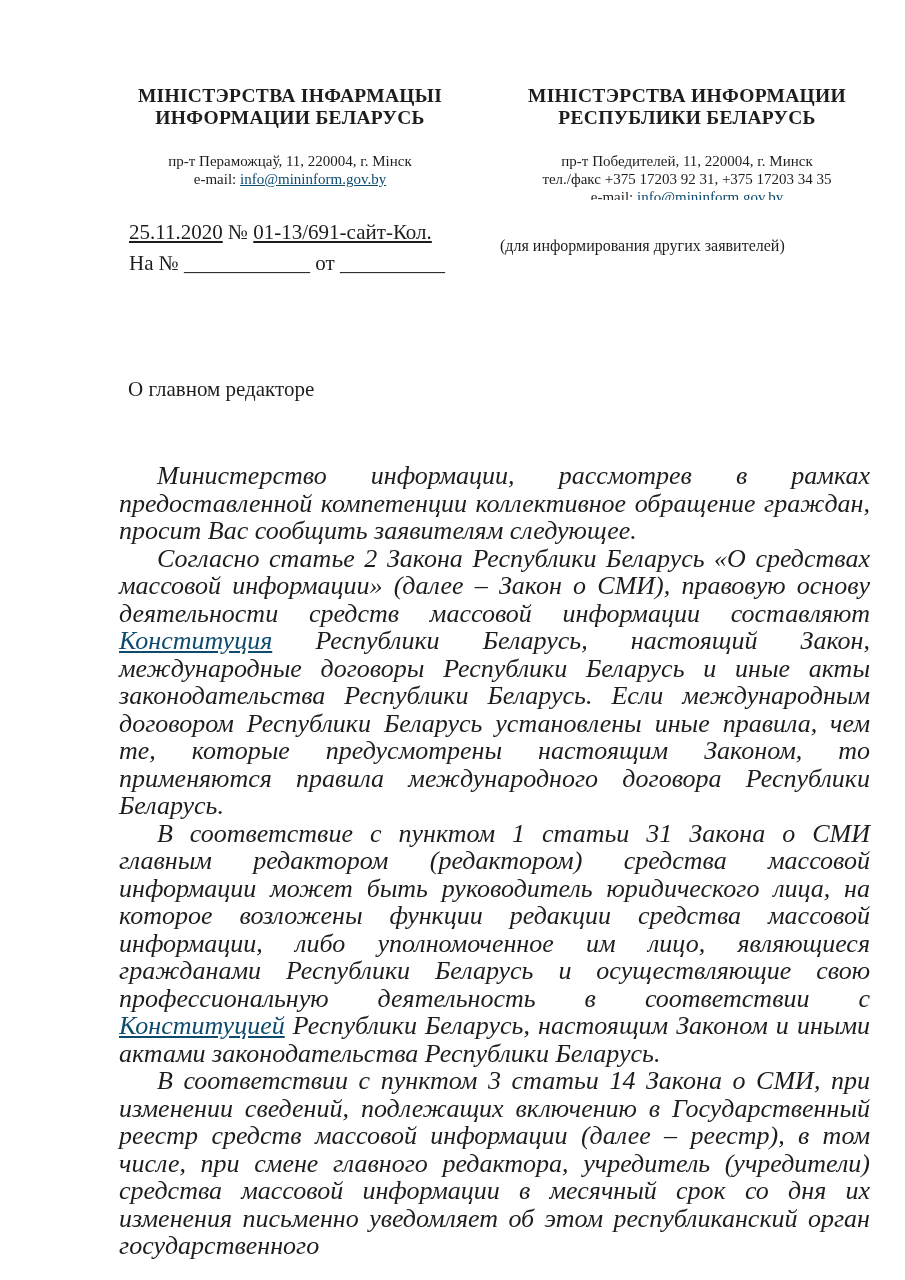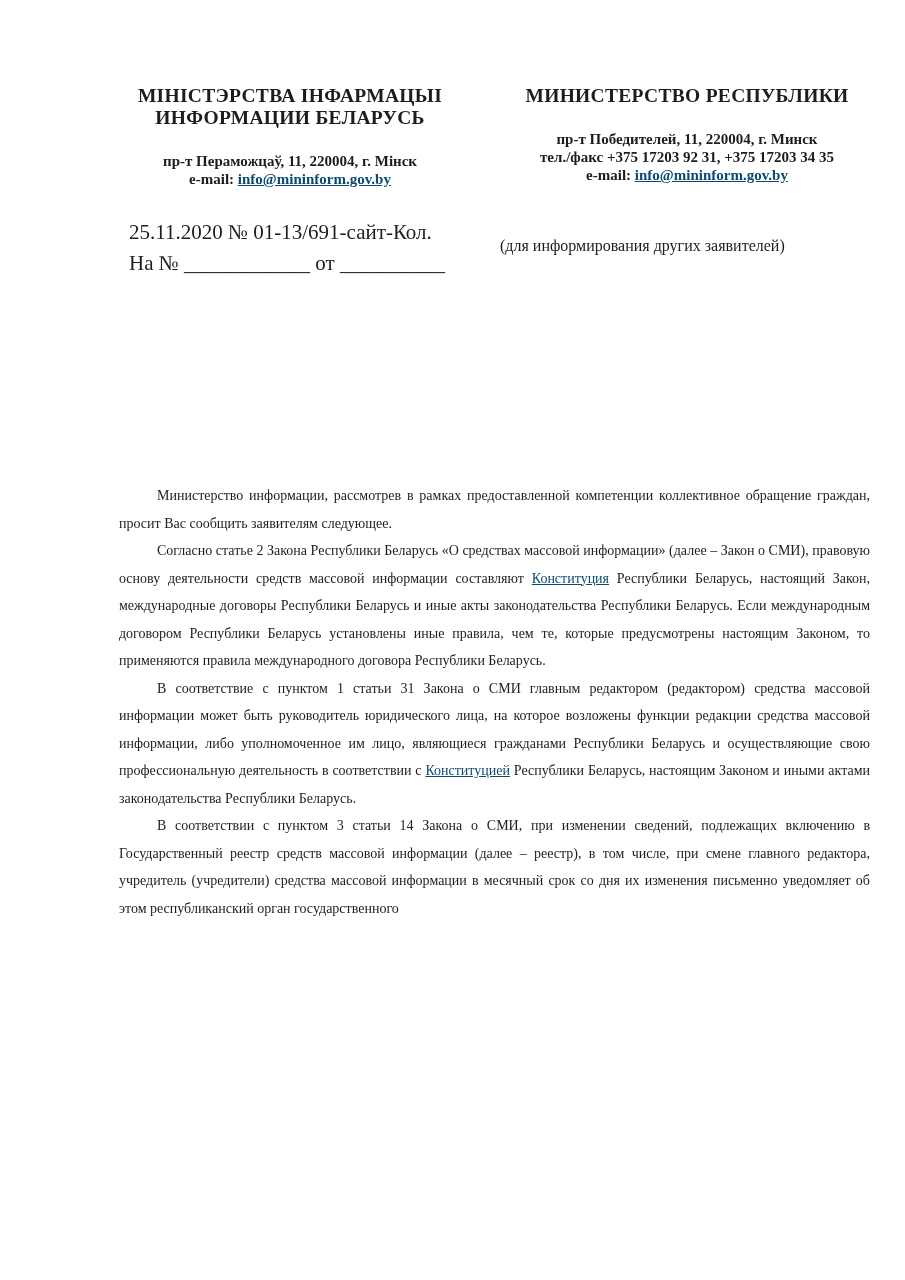--- a/index.html
+++ b/index.html
@@ -18,55 +18,56 @@
     top: 85px;
     left: 107px;
     width: 763px;
     height: 115px;
     overflow: hidden;           
     display: flex;
     justify-content: space-between;
   }
   .header-col { width: 366px; text-align: center; }
   .h-title { font-weight: bold; font-size: 19.5px; line-height: 22px; letter-spacing: 0.3px; }
-  .h-addr  { margin-top: 23px; font-size: 15px; line-height: 18px; white-space: nowrap; font-weight: bold; }
+  .h-addr  { margin-top: 23px; font-size: 15px; line-height: 18px; white-space: nowrap; }
   .doc-link { color: #0c4a6e; text-decoration: underline; cursor: pointer; }
   
   .ref-block {
     position: absolute;
     top: 217px;
     left: 129px;
     font-size: 21px;
     line-height: 31px;
     white-space: nowrap;
   }
-  .u { }
+  .u { text-decoration: underline; }
   .annotation {
     position: absolute;
     top: 234px;
     left: 500px;
     width: 330px;
     font-size: 16px;
     line-height: 24px;
   }
   .subject {
     position: absolute;
     top: 377px;
     left: 128px;
     font-size: 21px;
   }
   
   .body-text {
     position: absolute;
-    top: 482px;
+    top: 462px;
     left: 119px;
     width: 751px;
-    font-size: 14px;
+    font-size: 26px;
     line-height: 27.5px;
     text-align: justify;
+    font-style: italic;
   }
   .body-text p { margin: 0; text-indent: 38px; }
 </style>
 </head>
 <body>
 
 <div class="page">
 
   <div class="header-row">
     <div class="header-col">
@@ -74,37 +75,39 @@
         <div>МІНІСТЭРСТВА ІНФАРМАЦЫІ</div>
         <div>ИНФОРМАЦИИ БЕЛАРУСЬ</div>
       </div>
       <div class="h-addr">
         <div>пр-т Пераможцаў, 11,  220004, г. Мінск</div>
         <div><span>e-mail:</span> <a href="#" class="doc-link">info@mininform.gov.by</a></div>
       </div>
     </div>
     <div class="header-col">
       <div class="h-title">
-        <div>МИНИСТЕРСТВО РЕСПУБЛИКИ</div>
+        <div>МІНІСТЭРСТВА ИНФОРМАЦИИ</div>
+        <div>РЕСПУБЛИКИ БЕЛАРУСЬ</div>
       </div>
       <div class="h-addr">
         <div>пр-т Победителей, 11, 220004, г. Минск</div>
         <div>тел./факс +375 17203 92 31, +375 17203 34 35</div>
         <div><span>e-mail:</span> <a href="#" class="doc-link">info@mininform.gov.by</a></div>
       </div>
     </div>
   </div>
 
   <div class="ref-block">
     <div><span class="u">25.11.2020</span> <span>№</span> <span class="u">01-13/691-сайт-Кол.</span></div>
     <div><span>На №</span> <span>____________</span> <span>от</span> <span>__________</span></div>
   </div>
 
   <div class="annotation">(для информирования других заявителей)</div>
 
+  <div class="subject">О главном редакторе</div>
 
   <div class="body-text">
     <p>Министерство информации, рассмотрев в рамках предоставленной компетенции коллективное обращение граждан, просит Вас сообщить заявителям следующее.</p>
     <p><span>Согласно статье 2 Закона Республики Беларусь «О средствах массовой информации» (далее – Закон о СМИ), правовую основу деятельности средств массовой информации составляют </span><a href="#" class="doc-link">Конституция</a><span> Республики Беларусь, настоящий Закон, международные договоры Республики Беларусь и иные акты законодательства Республики Беларусь. Если международным договором Республики Беларусь установлены иные правила, чем те, которые предусмотрены настоящим Законом, то применяются правила международного договора Республики Беларусь.</span></p>
     <p><span>В соответствие с пунктом 1 статьи 31 Закона о СМИ главным редактором (редактором) средства массовой информации может быть руководитель юридического лица, на которое возложены функции редакции средства массовой информации, либо уполномоченное им лицо, являющиеся гражданами Республики Беларусь и осуществляющие свою профессиональную деятельность в соответствии с </span><a href="#" class="doc-link">Конституцией</a><span> Республики Беларусь, настоящим Законом и иными актами законодательства Республики Беларусь.</span></p>
     <p>В соответствии с пунктом 3 статьи 14 Закона о СМИ, при изменении сведений, подлежащих включению в Государственный реестр средств массовой информации (далее – реестр), в том числе, при смене главного редактора, учредитель (учредители) средства массовой информации в месячный срок со дня их изменения письменно уведомляет об этом республиканский орган государственного</p>
   </div>
 
 </div>
 

